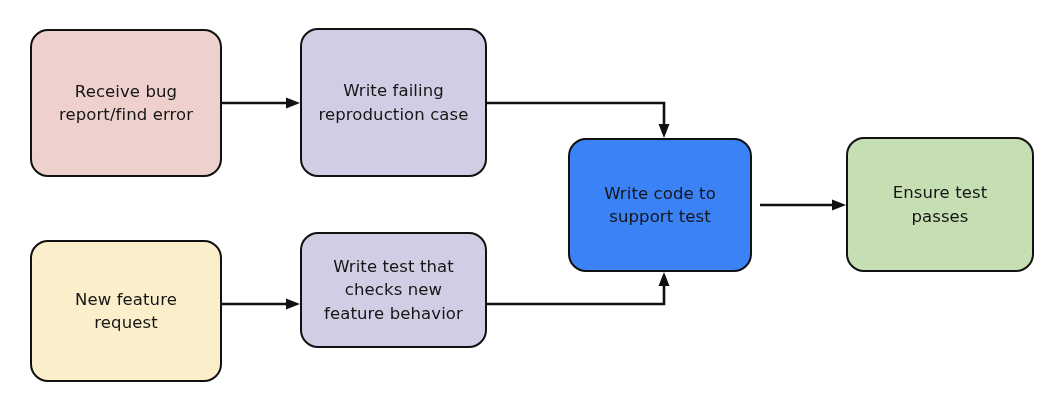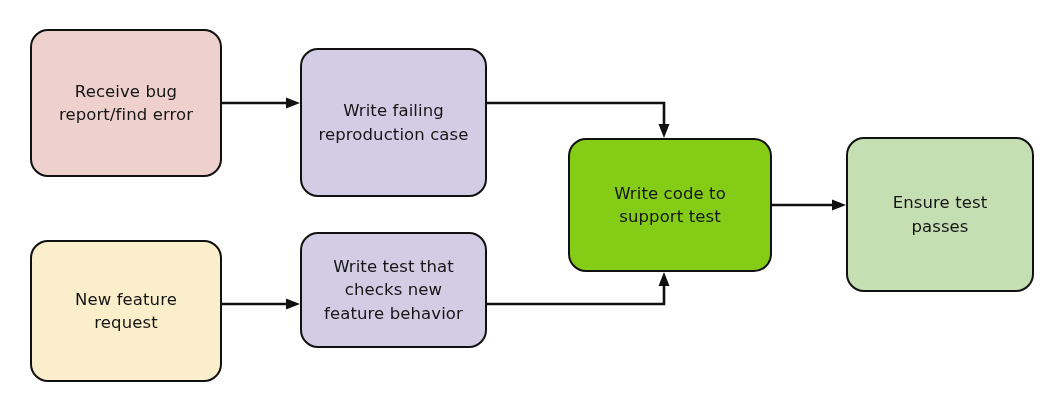--- a/index.html
+++ b/index.html
@@ -76,25 +76,25 @@
       </g>
       <g>
         <path class="edge-path" d="M 760 205 L 837 205" stroke="#111111"></path>
         <path class="edge-head" d="M 846 205 L 832 199.5 L 832 210.5 Z" fill="#111111"></path>
       </g>
     </svg>
 
   <div class="nodes-layer">
       <div class="node" style="left: 30px; top: 29px; width: 192px; height: 148px; background: rgb(238, 208, 205); border-color: rgb(17, 17, 17); color: rgb(21, 21, 21);">Receive bug
 report/find error</div>
-      <div class="node" style="left: 300px; top: 28px; width: 187px; height: 149px; background: rgb(210, 205, 228); border-color: rgb(17, 17, 17); color: rgb(21, 21, 21); margin-top: 20px;">Write failing
+      <div class="node" style="left: 300px; top: 28px; width: 187px; height: 149px; background: rgb(210, 205, 228); border-color: rgb(17, 17, 17); color: rgb(21, 21, 21);">Write failing
 reproduction case</div>
       <div class="node" style="left: 30px; top: 240px; width: 192px; height: 142px; background: rgb(251, 238, 203); border-color: rgb(17, 17, 17); color: rgb(21, 21, 21);">New feature
 request</div>
       <div class="node" style="left: 300px; top: 232px; width: 187px; height: 116px; background: rgb(210, 205, 228); border-color: rgb(17, 17, 17); color: rgb(21, 21, 21);">Write test that
 checks new
 feature behavior</div>
-      <div class="node" style="left: 568px; top: 138px; width: 204px; height: 134px; background: #84cc16; border-color: rgb(17, 17, 17); color: rgb(21, 21, 21);">Write code to
+      <div class="node" style="left: 568px; top: 138px; width: 184px; height: 134px; background: #3b82f6; border-color: rgb(17, 17, 17); color: rgb(21, 21, 21);">Write code to
 support test</div>
-      <div class="node" style="left: 846px; top: 137px; width: 188px; height: 155px; background: rgb(197, 223, 179); border-color: rgb(17, 17, 17); color: rgb(21, 21, 21);">Ensure test passes</div>
+      <div class="node" style="left: 846px; top: 137px; width: 188px; height: 135px; background: rgb(197, 223, 179); border-color: rgb(17, 17, 17); color: rgb(21, 21, 21);">Ensure test passes</div>
     </div>
 
 </div>
 
 </body></html>

